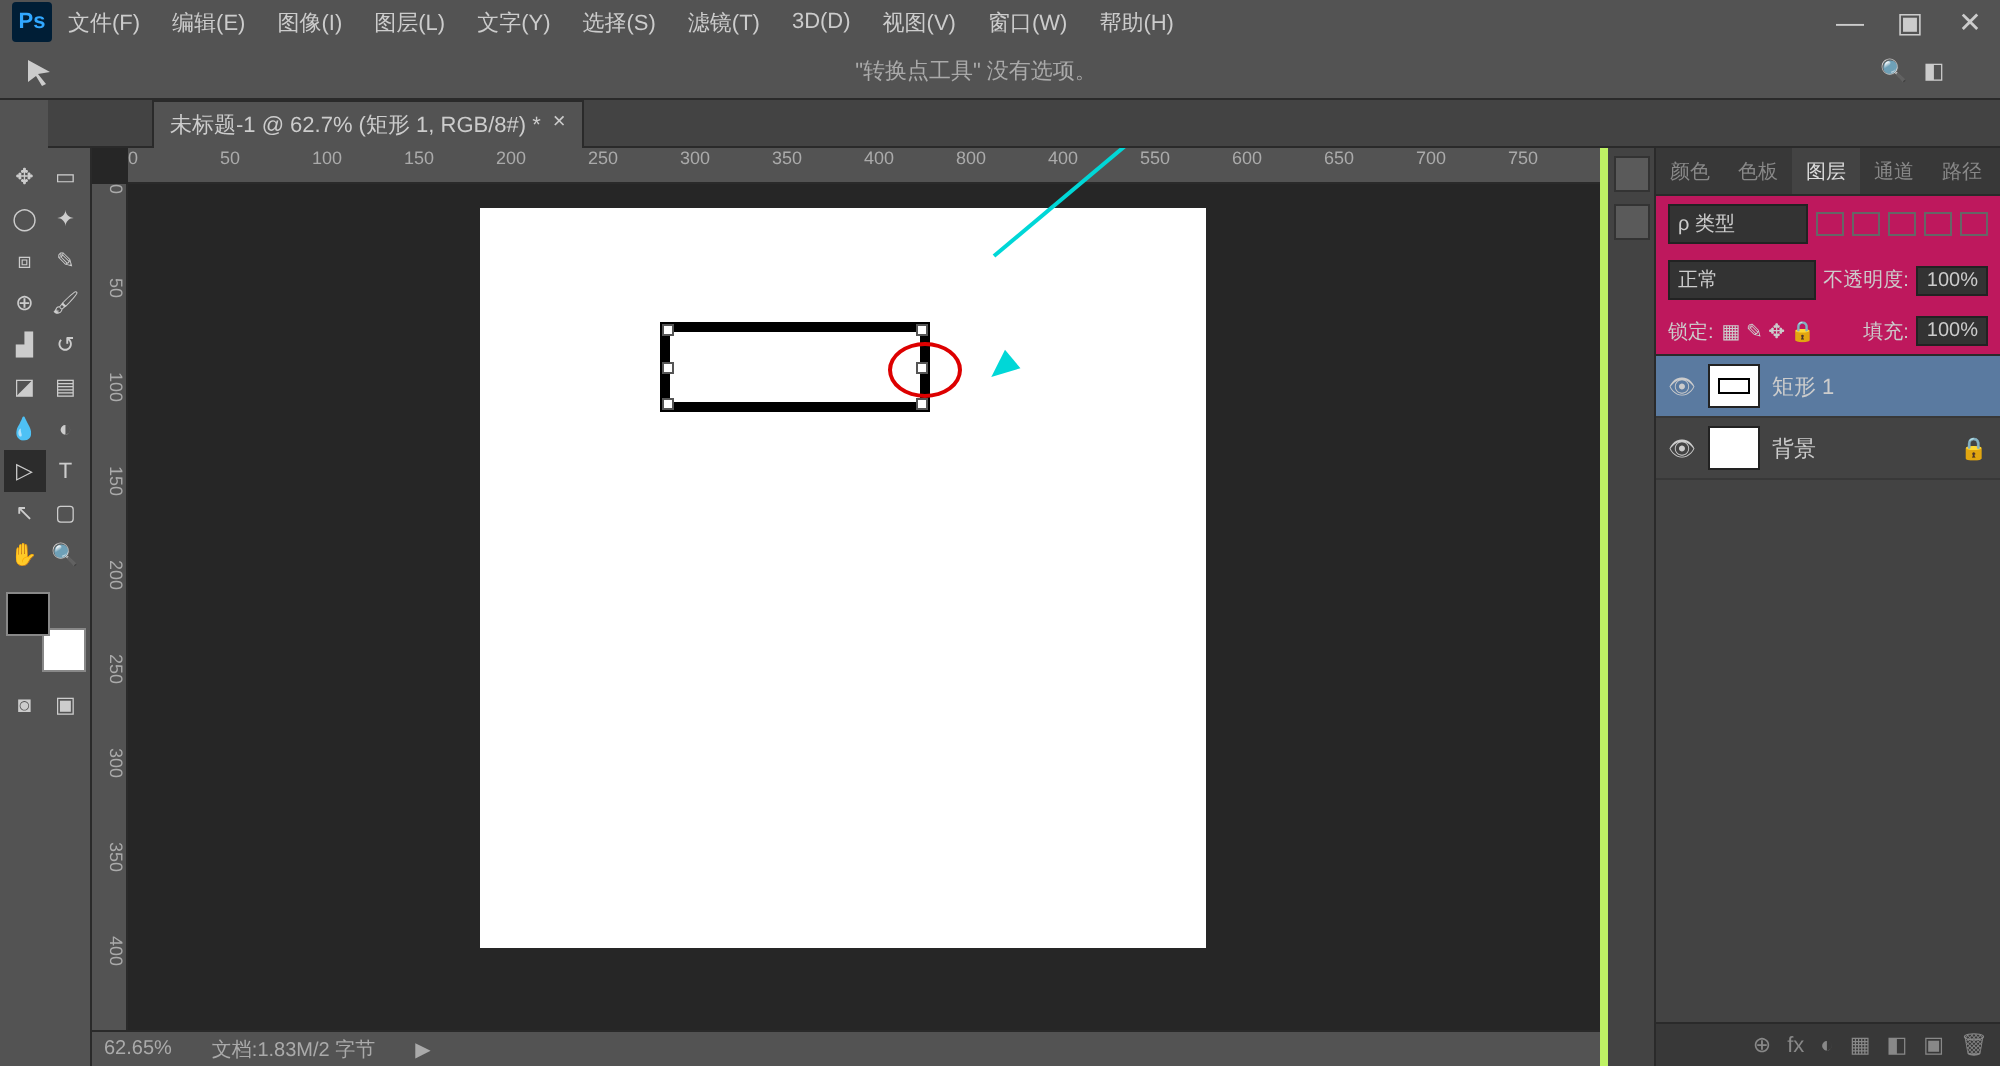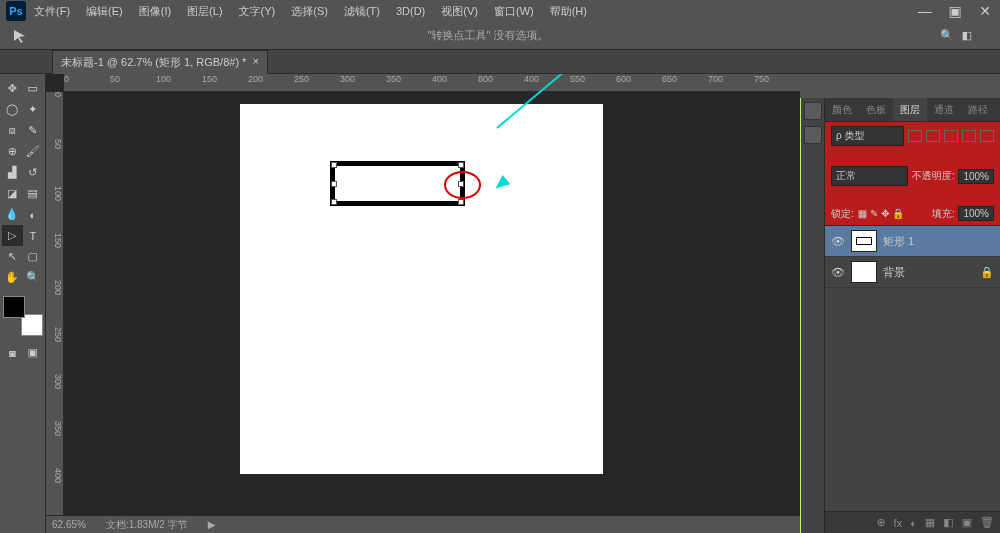--- a/index.html
+++ b/index.html
@@ -9,21 +9,21 @@
 .menubar { height: 22px; background: #535353; display: flex; align-items: center; padding-left: 6px; }
 .menubar .ps { width: 20px; height: 20px; background: #001e36; color: #31a8ff; font-weight: bold; display: flex; align-items: center; justify-content: center; border-radius: 2px; font-size: 11px; }
 .menubar .menu { padding: 0 8px; cursor: pointer; }
 .menubar .spacer { flex: 1; }
 .menubar .win-ctrl { width: 30px; text-align: center; font-size: 14px; cursor: pointer; }
 
 .optbar { height: 28px; background: #535353; border-bottom: 1px solid #2a2a2a; display: flex; align-items: center; padding-left: 6px; }
 .optbar .tool-ic { width: 30px; height: 20px; display: flex; align-items: center; justify-content: center; }
 .optbar .msg { flex: 1; text-align: center; color: #aaa; }
 
-.tabstrip { height: 24px; background: #434343; border-bottom: 1px solid #2a2a2a; display: flex; align-items: center; padding-left: 52px; }
+.tabstrip { height: 24px; background: #434343; border-bottom: 1px solid #2a2a2a; display: flex; align-items: center; padding-left: 52px; margin-left: 24px; }
 .tabstrip .tab { background: #535353; padding: 4px 8px; border: 1px solid #2a2a2a; border-bottom: none; display: flex; gap: 6px; }
 
 
 .main { display: flex; height: 459px; }
 .toolbox { width: 46px; background: #535353; border-right: 1px solid #2a2a2a; padding: 4px 2px; }
 .tool-row { display: flex; }
 .tool { width: 21px; height: 21px; display: flex; align-items: center; justify-content: center; cursor: pointer; color: #ccc; }
 .tool.sel { background: #2c2c2c; }
 .swatches { position: relative; width: 40px; height: 40px; margin: 8px auto 6px; }
 .sw-fg { position: absolute; width: 22px; height: 22px; background: #000; border: 1px solid #888; top: 0; left: 0; z-index: 2; }
@@ -41,28 +41,28 @@
 .h-bl { bottom: -4px; left: -4px; } .h-br { bottom: -4px; right: -4px; }
 .h-ml { top: 50%; left: -4px; transform: translateY(-50%); }
 .h-mr { top: 50%; right: -4px; transform: translateY(-50%); }
 .circle { position: absolute; top: 67px; left: 204px; width: 37px; height: 28px; border: 2px solid #d00; border-radius: 50%; }
 .arrow-line { position: absolute; top: 23px; left: 257px; width: 100px; height: 2px; background: #00d7d7; transform-origin: left; transform: rotate(-40deg); }
 .arrow-head { position: absolute; top: 74px; left: 254px; width: 0; height: 0; border-top: 6px solid transparent; border-bottom: 6px solid transparent; border-right: 14px solid #00d7d7; transform: rotate(-40deg); }
 
 .status { position: absolute; bottom: 0; left: 0; right: 0; height: 18px; background: #535353; border-top: 1px solid #2a2a2a; display: flex; align-items: center; padding-left: 6px; gap: 20px; font-size: 10px; color: #aaa; }
 
 
-.rightcol { width: 200px; background: #b91c1c; border-left: 1px solid #bef264; display: flex; margin-top: 24px; }
+.rightcol { width: 200px; background: #be185d; border-left: 4px solid #bef264; display: flex; }
 .dock { width: 24px; background: #434343; border-right: 1px solid #2a2a2a; display: flex; flex-direction: column; align-items: center; padding-top: 4px; gap: 6px; }
 .dock-ic { width: 18px; height: 18px; background: #5a5a5a; border: 1px solid #333; cursor: pointer; }
 .panels { flex: 1; display: flex; flex-direction: column; }
 .panel-tabs { height: 24px; display: flex; border-bottom: 1px solid #2a2a2a; background: #383838; }
 .ptab { padding: 5px 7px; font-size: 10px; cursor: pointer; color: #888; }
 .ptab.active { background: #434343; color: #ddd; }
-.layer-opts { padding: 4px 6px; display: flex; flex-direction: column; gap: 20px; font-size: 10px; border-bottom: 1px solid #2a2a2a; }
+.layer-opts { padding: 4px 6px; display: flex; flex-direction: column; gap: 8px; font-size: 10px; border-bottom: 1px solid #2a2a2a; }
 .lrow { display: flex; align-items: center; gap: 4px; }
 .sel-box { flex: 1; background: #333; border: 1px solid #222; padding: 2px 4px; }
 .mini-ic { width: 14px; height: 12px; border: 1px solid #666; }
 .pct { background: #333; border: 1px solid #222; padding: 1px 4px; }
 .layer-list { flex: 1; background: #434343; }
 .layer { display: flex; align-items: center; gap: 6px; padding: 4px 6px; border-bottom: 1px solid #383838; cursor: pointer; }
 .layer.sel { background: #5a7aa0; }
 .eye { width: 14px; text-align: center; }
 .thumb { width: 26px; height: 22px; background: #fff; border: 1px solid #222; position: relative; }
 .thumb.rect-thumb::after { content: ""; position: absolute; top: 6px; left: 4px; width: 14px; height: 6px; border: 1px solid #000; }

